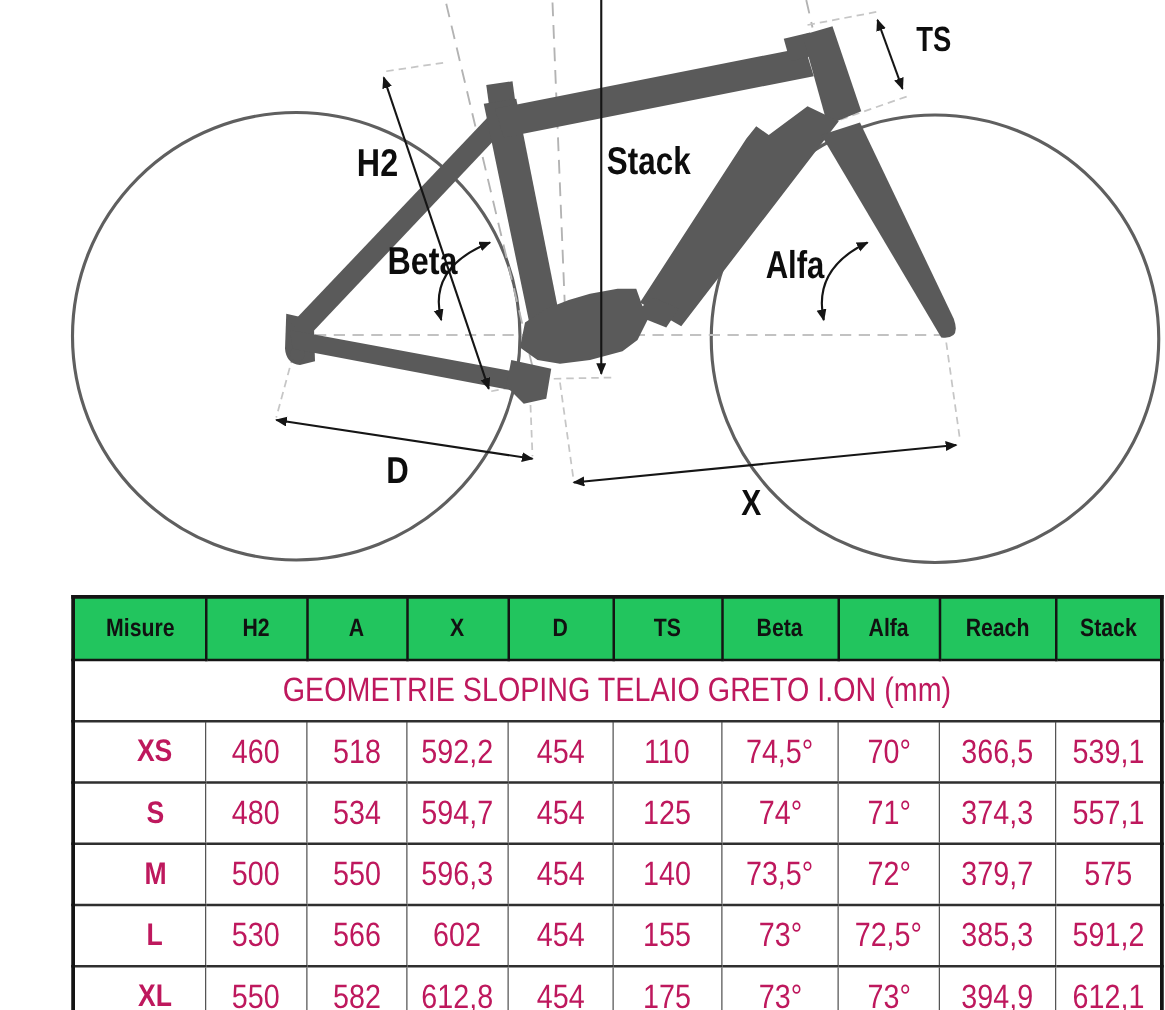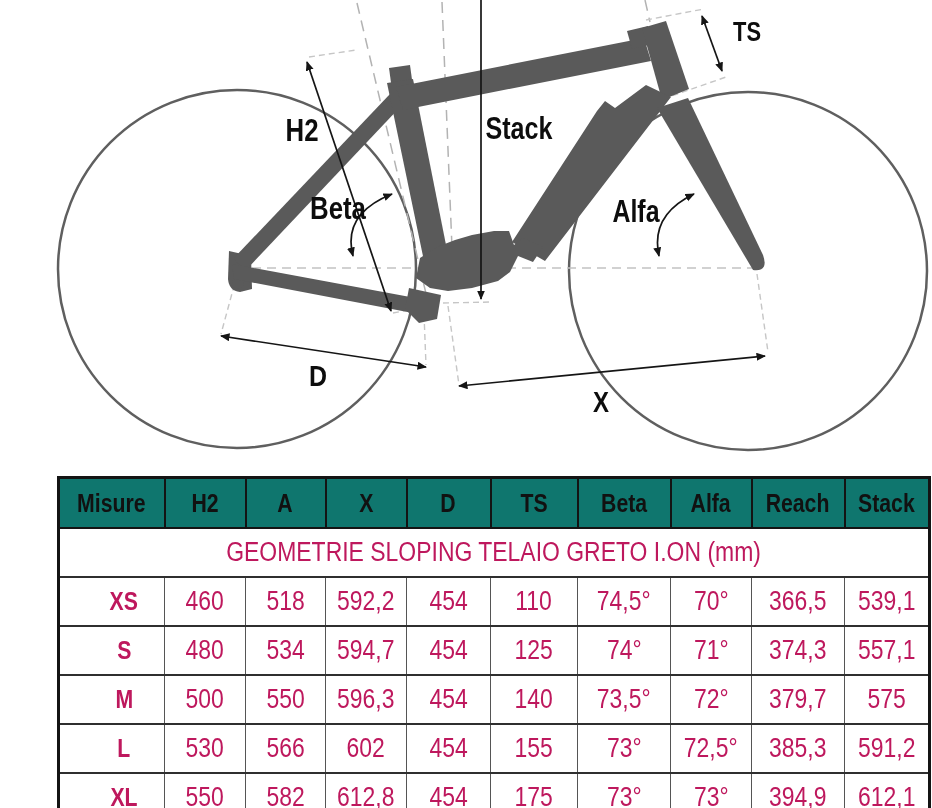--- a/index.html
+++ b/index.html
@@ -19,22 +19,22 @@
     font-family:"Liberation Sans","DejaVu Sans",sans-serif;
     font-weight:bold;fill:#0d0d0d;
   }
   
   #geo-table-wrap{position:absolute;left:57px;top:476px;}
   table.geo{
     border-collapse:collapse;table-layout:fixed;width:871px;
     border:3px solid #141414;
   }
   table.geo th{
-    height:48px;background:#0f766e;border:2px solid #141414;
-    font-size:25px;font-weight:bold;color:#111;text-align:center;padding:0;
+    height:48px;background:#22c55e;border:2px solid #141414;
+    font-size:20px;font-weight:bold;color:#111;text-align:center;padding:0;
   }
   td.title-cell{
     height:39px;border:2px solid #141414;border-bottom:3px solid #141414;
     font-size:22px;font-weight:bold;color:#111;text-align:center;padding:0;
     background:#fff;
   }
   table.geo tbody td{
     height:47px;text-align:center;vertical-align:middle;padding:0;
     border-top:2px solid #2f2f2f;border-bottom:2px solid #2f2f2f;
     border-left:1.5px solid #555;border-right:1.5px solid #555;

